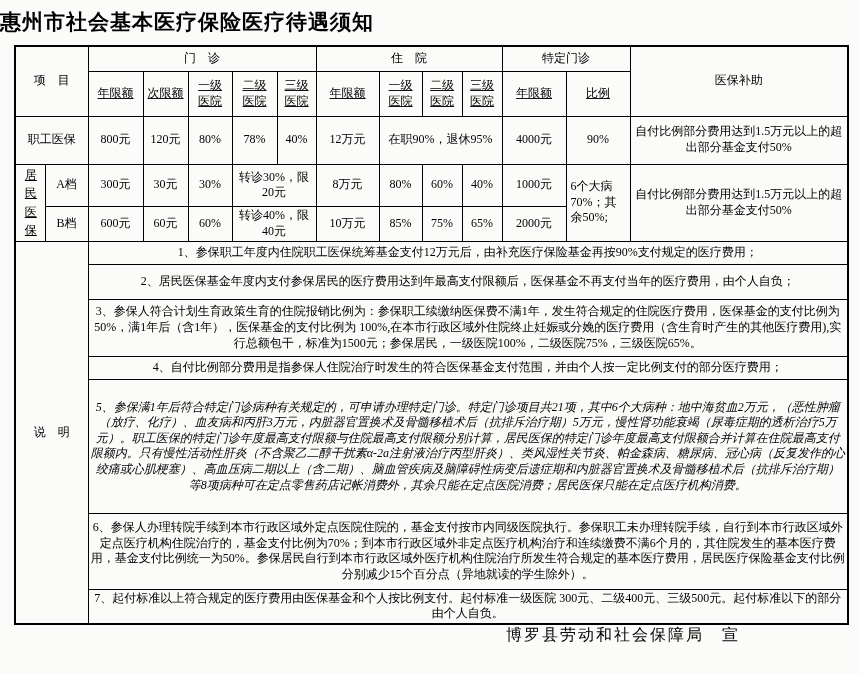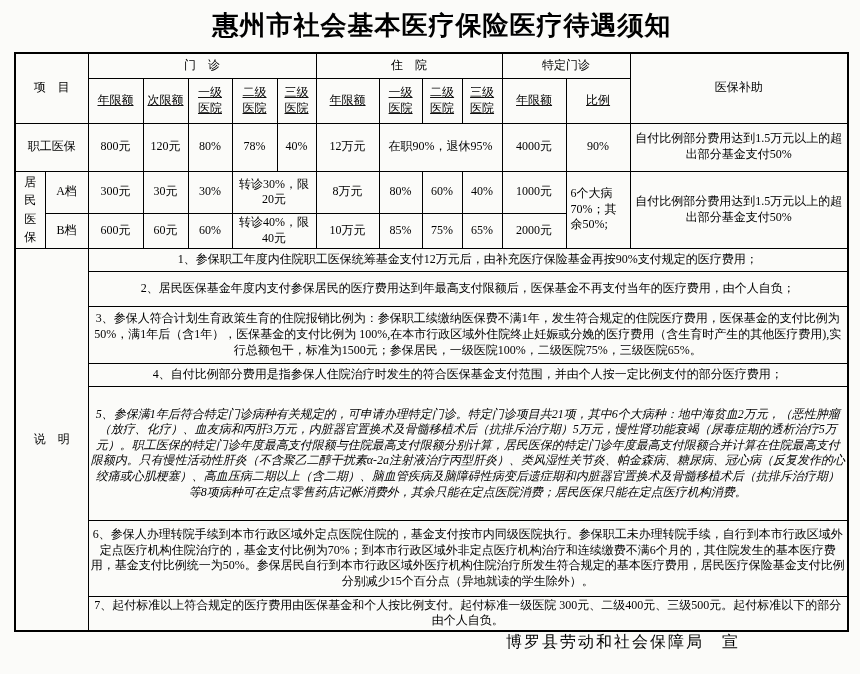--- a/index.html
+++ b/index.html
@@ -5,28 +5,26 @@
   html,body{margin:0;padding:0;}
   body{
     width:860px;height:674px;
     background:#fbfbf9;
     font-family:"Liberation Serif","DejaVu Serif",serif;
     color:#111;
     position:relative;
     overflow:hidden;
   }
   .page-title{
-    text-align:center;
     font-family:"Liberation Sans","DejaVu Sans",sans-serif;
     font-weight:bold;
-    font-size:26px;
+    font-size:21px;
     letter-spacing:1px;
     padding-top:8px;
     color:#000;
-    padding-left:24px;
   }
   table.main{
     border-collapse:collapse;
     table-layout:fixed;
     width:833px;
     margin:9px auto 0 14px;
     border:2px solid #000;
   }
   table.main td, table.main th{
     border:1.5px solid #000;
@@ -44,21 +42,22 @@
     text-align:left;
     padding:2px 6px 2px 5px;
     line-height:1.38;
     font-size:13.4px;
   }
   .vstack{
     display:inline-block;
     width:1.1em;
     word-break:break-all;
     line-height:1.55;
-    text-align:center;
+    text-align:right;
+    text-decoration:underline;
   }
   .subsidy-cell{
     text-align:left;
     padding:2px 8px;
     line-height:1.45;
   }
   .h25{height:25px;} .h45{height:45px;text-decoration:underline;} .h48{height:48px;}
   .h42{height:42px;} .h35{height:35px;} .h23{height:23px;}
   .h57{height:57px;} .h134{height:134px;font-style:italic;} .h76{height:76px;} .h34{height:34px;}
   .footer-line{

